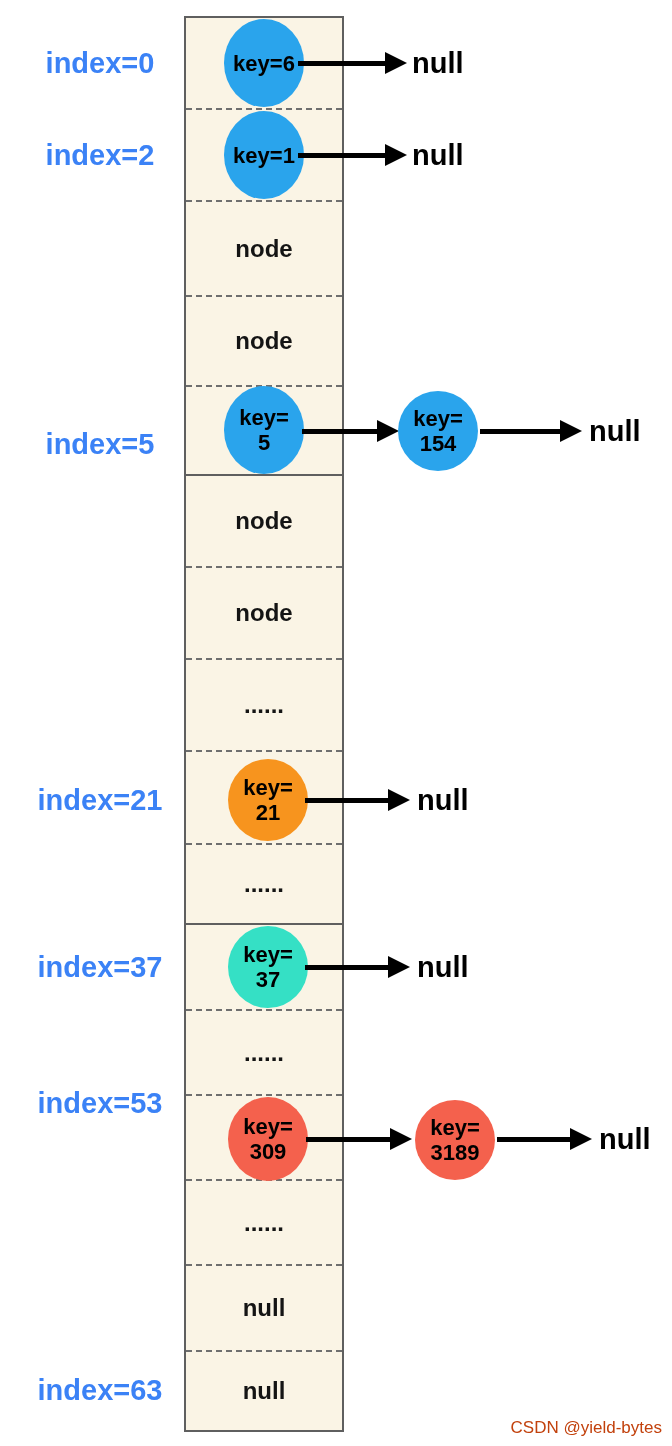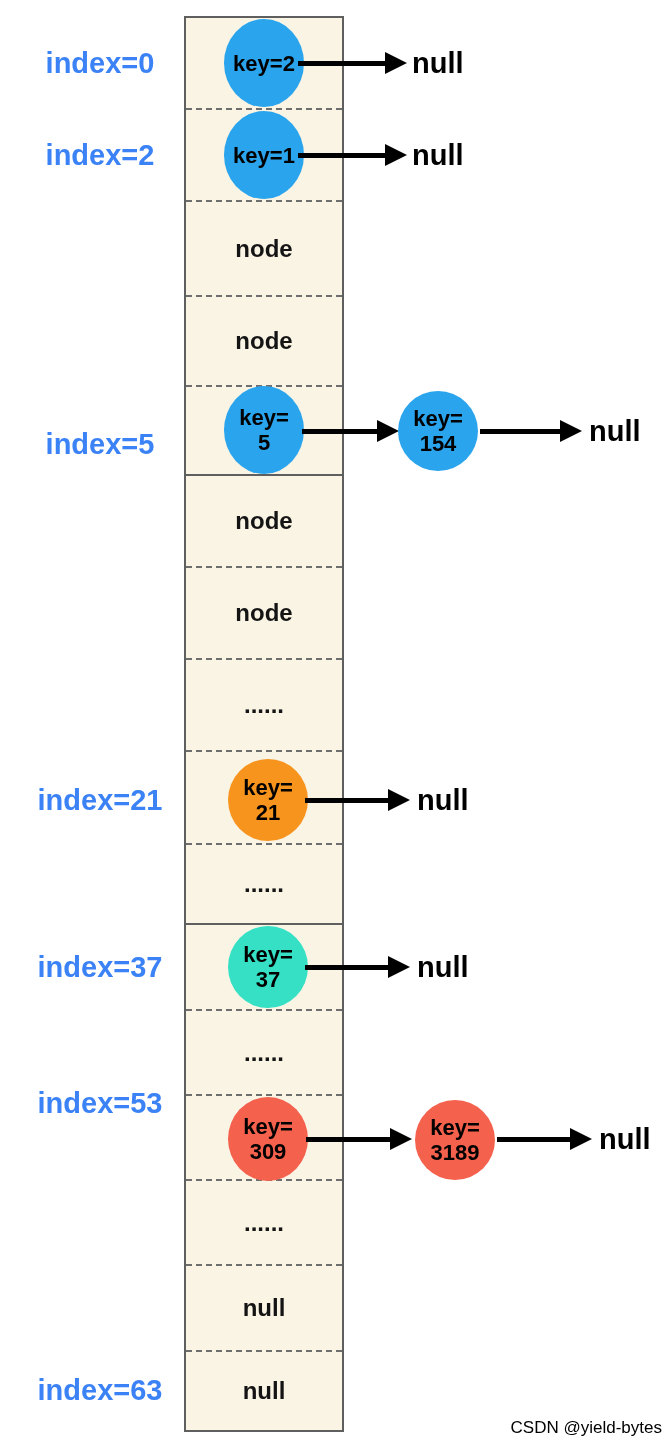--- a/index.html
+++ b/index.html
@@ -54,21 +54,21 @@
     border-left:22px solid #000;
   }
   .null-text {
     position:absolute; font-size:29px; font-weight:bold; color:#000;
     height:38px; line-height:38px;
   }
 
   
   .watermark {
     position:absolute; right:10px; top:1418px;
-    font-size:17px; color:#000000; font-weight:normal;
+    font-size:17px; color:#c2410c; font-weight:normal;
   }
 </style>
 </head>
 <body>
 
 <div class="canvas">
 
   <div class="column">
     <div class="cell"></div>
     <div class="cell"></div>
@@ -90,21 +90,21 @@
 
   <div class="idx" style="top:43px">index=0</div>
   <div class="idx" style="top:135px">index=2</div>
   <div class="idx" style="top:424px">index=5</div>
   <div class="idx" style="top:780px">index=21</div>
   <div class="idx" style="top:947px">index=37</div>
   <div class="idx" style="top:1083px">index=53</div>
   <div class="idx" style="top:1370px">index=63</div>
 
   <div class="ball c-blue" style="left:224px;top:19px;width:80px;height:88px">
-    <span>key=2</span>
+    <span>key=6</span>
   </div>
   <div class="hline" style="left:298px;top:61px;width:87px"></div>
   <div class="ahead" style="left:385px;top:52px"></div>
   <div class="null-text" style="left:412px;top:44px">null</div>
 
   <div class="ball c-blue" style="left:224px;top:111px;width:80px;height:88px">
     <span>key=1</span>
   </div>
   <div class="hline" style="left:298px;top:153px;width:87px"></div>
   <div class="ahead" style="left:385px;top:144px"></div>

